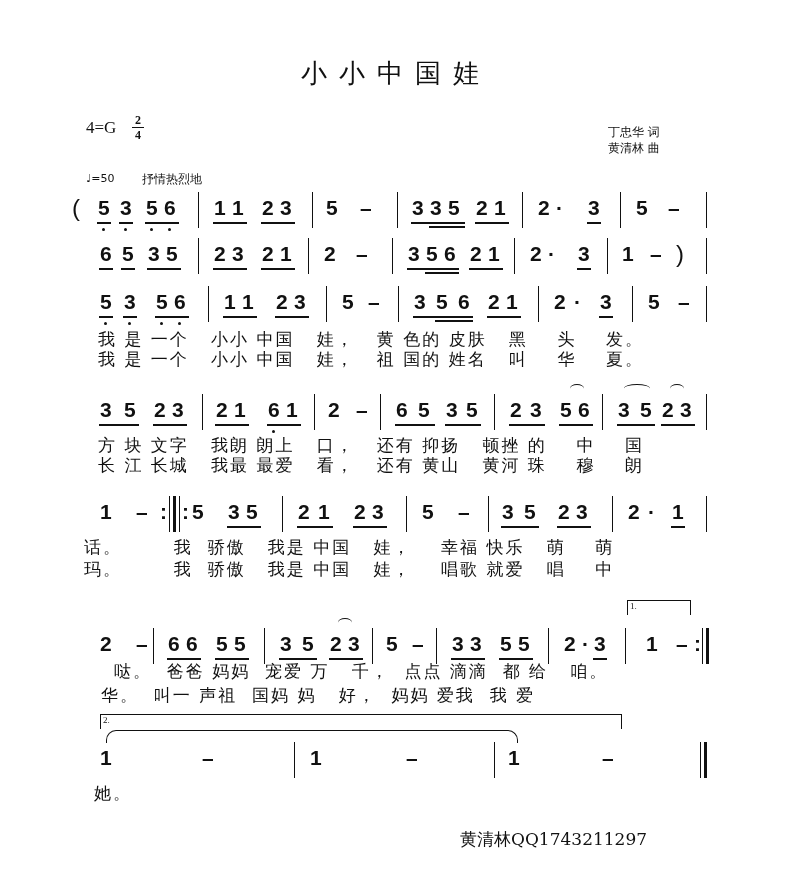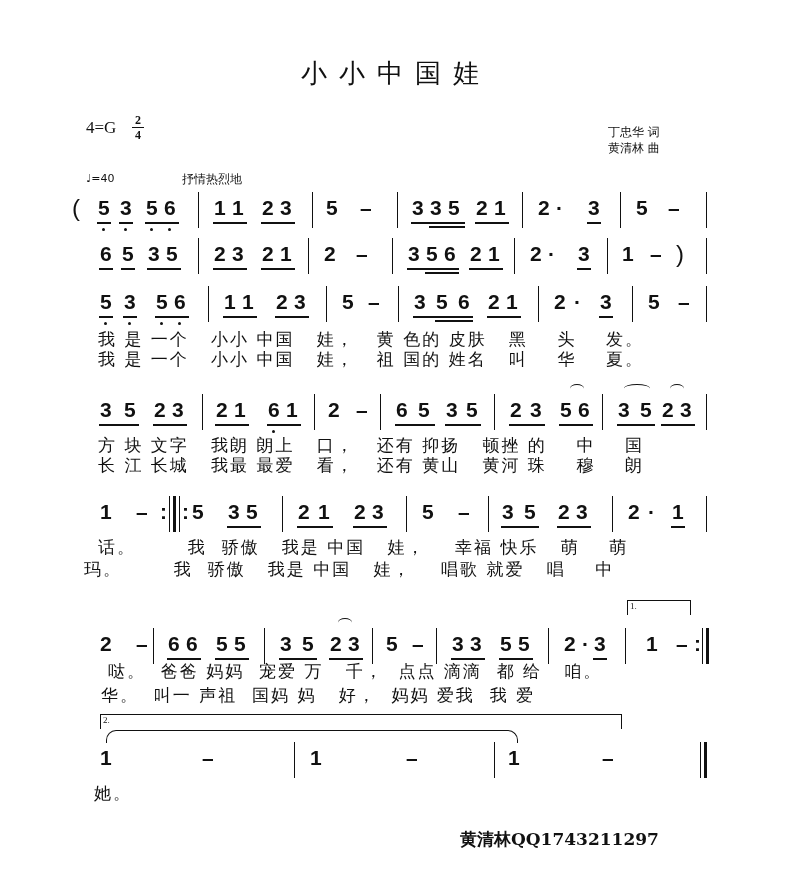--- a/index.html
+++ b/index.html
@@ -5,47 +5,47 @@
   html, body { margin:0; padding:0; background:#ffffff; }
   body { width:792px; height:896px; position:relative; overflow:hidden;
          font-family:"DejaVu Sans", sans-serif; color:#111; }
   .abs { position:absolute; }
   .title { left:0; width:792px; top:56px; text-align:center; font-size:26px; letter-spacing:12px; }
   .key { left:86px; top:118px; font-family:"Liberation Serif", serif; font-size:17px; }
   .timesig { left:132px; top:114px; width:12px; text-align:center; font-family:"Liberation Serif", serif; font-weight:bold; font-size:12px; line-height:12px; }
   .timesig .bar { border-top:1px solid #111; margin:1px 0; }
   .credit { font-size:12px; line-height:16px; }
   .tempo { left:86px; top:172px; font-size:11px; }
-  .expr { left:142px; top:171px; font-size:12px;margin-left:40px; }
+  .expr { left:142px; top:171px; font-size:12px; }
 
   .row { position:absolute; left:0; width:792px; }
   .note { position:absolute; font-family:"Liberation Sans", sans-serif; font-weight:bold; font-size:21px; line-height:24px; }
   .ul { position:absolute; height:0; border-top:2px solid #111; }
   .dotb { position:absolute; width:3px; height:3px; background:#111; border-radius:50%; }
   .barline { position:absolute; width:0; border-left:1.5px solid #111; }
   .thick { border-left:3px solid #111; }
   .lyric { position:absolute; font-size:17px; line-height:22px; white-space:pre; letter-spacing:2px; }
   .arc { position:absolute; height:8px; border-top:1.5px solid #111; border-radius:50% 50% 0 0; }
   .volta { position:absolute; border-top:1px solid #111; border-left:1px solid #111; border-right:1px solid #111; }
   .volta span { font-family:"Liberation Serif", serif; font-size:9px; position:absolute; left:2px; top:0; }
-  .footer { left:460px; top:828px; font-size:17px; font-family:"DejaVu Serif", serif;font-weight:bold; }
+  .footer { left:460px; top:828px; font-size:17px; font-family:"DejaVu Serif", serif; }
 </style>
 </head>
 <body>
 
 <div class="abs title">小小中国娃</div>
 <div class="abs key">4=G</div>
 <div class="abs timesig">
   <div>2</div>
   <div class="bar"></div>
   <div>4</div>
 </div>
 <div class="abs credit" style="left:608px; top:124px;">丁忠华 词</div>
 <div class="abs credit" style="left:608px; top:140px;">黄清林 曲</div>
-<div class="abs tempo">♩=40</div>
+<div class="abs tempo">♩=50</div>
 <div class="abs expr">抒情热烈地</div>
 
 <div class="row" style="top:196px;">
   <span class="note" style="left:72px; top:0; font-weight:normal; font-size:24px;">(</span>
   <span class="note" style="left:98px;top:0">5</span>
     <span class="note" style="left:120px;top:0">3</span>
   <span class="note" style="left:146px;top:0">5</span>
     <span class="note" style="left:164px;top:0">6</span>
   <div class="ul" style="left:97px;width:14px;top:26px"></div>
     <div class="ul" style="left:119px;width:14px;top:26px"></div>
@@ -242,21 +242,21 @@
   <span class="note" style="left:558px;top:0">2</span>
     <span class="note" style="left:576px;top:0">3</span>
   <div class="ul" style="left:501px;width:38px;top:26px"></div>
     <div class="ul" style="left:557px;width:34px;top:26px"></div>
   <div class="barline" style="left:612px;top:-4px;height:36px"></div>
   <span class="note" style="left:628px;top:0">2</span>
     <span class="note" style="left:648px;top:0">·</span>
     <span class="note" style="left:672px;top:0">1</span>
   <div class="ul" style="left:671px;width:14px;top:26px"></div>
   <div class="barline" style="left:706px;top:-4px;height:36px"></div>
-  <div class="lyric" style="left:98px;top:36px">话。       我  骄傲   我是 中国   娃，    幸福 快乐   萌    萌</div>
+  <div class="lyric" style="left:84px;top:36px">话。       我  骄傲   我是 中国   娃，    幸福 快乐   萌    萌</div>
   <div class="lyric" style="left:84px;top:58px">玛。       我  骄傲   我是 中国   娃，    唱歌 就爱   唱    中</div>
 </div>
 
 <div class="row" style="top:632px;">
   <div class="volta" style="left:627px;top:-32px;width:62px;height:14px">
       <span>1.</span>
     </div>
   <span class="note" style="left:100px;top:0">2</span>
     <span class="note" style="left:136px;top:0">–</span>
   <div class="barline" style="left:153px;top:-4px;height:36px"></div>
@@ -288,21 +288,21 @@
   <span class="note" style="left:564px;top:0">2</span>
     <span class="note" style="left:582px;top:0">·</span>
     <span class="note" style="left:594px;top:0">3</span>
   <div class="ul" style="left:593px;width:14px;top:26px"></div>
   <div class="barline" style="left:625px;top:-4px;height:36px"></div>
   <span class="note" style="left:646px;top:0">1</span>
     <span class="note" style="left:676px;top:0">–</span>
     <span class="note" style="left:694px;top:0">:</span>
   <div class="barline" style="left:702px;top:-4px;height:36px"></div>
     <div class="barline thick" style="left:706px;top:-4px;height:36px"></div>
-  <div class="lyric" style="left:108px;top:28px">哒。  爸爸 妈妈  宠爱 万   千，  点点 滴滴  都 给   咱。</div>
+  <div class="lyric" style="left:114px;top:28px">哒。  爸爸 妈妈  宠爱 万   千，  点点 滴滴  都 给   咱。</div>
   <div class="lyric" style="left:101px;top:52px">华。  叫一 声祖  国妈 妈   好，  妈妈 爱我  我 爱</div>
 </div>
 
 <div class="row" style="top:746px;">
   <div class="volta" style="left:100px;top:-32px;width:520px;height:14px">
       <span>2.</span>
     </div>
   <div class="abs" style="left:106px;top:-16px;width:410px;height:12px;border-top:1.5px solid #111;border-left:1.5px solid #111;border-right:1.5px solid #111;border-radius:10px 10px 0 0;border-bottom:none;"></div>
   <span class="note" style="left:100px;top:0">1</span>
     <span class="note" style="left:202px;top:0">–</span>

